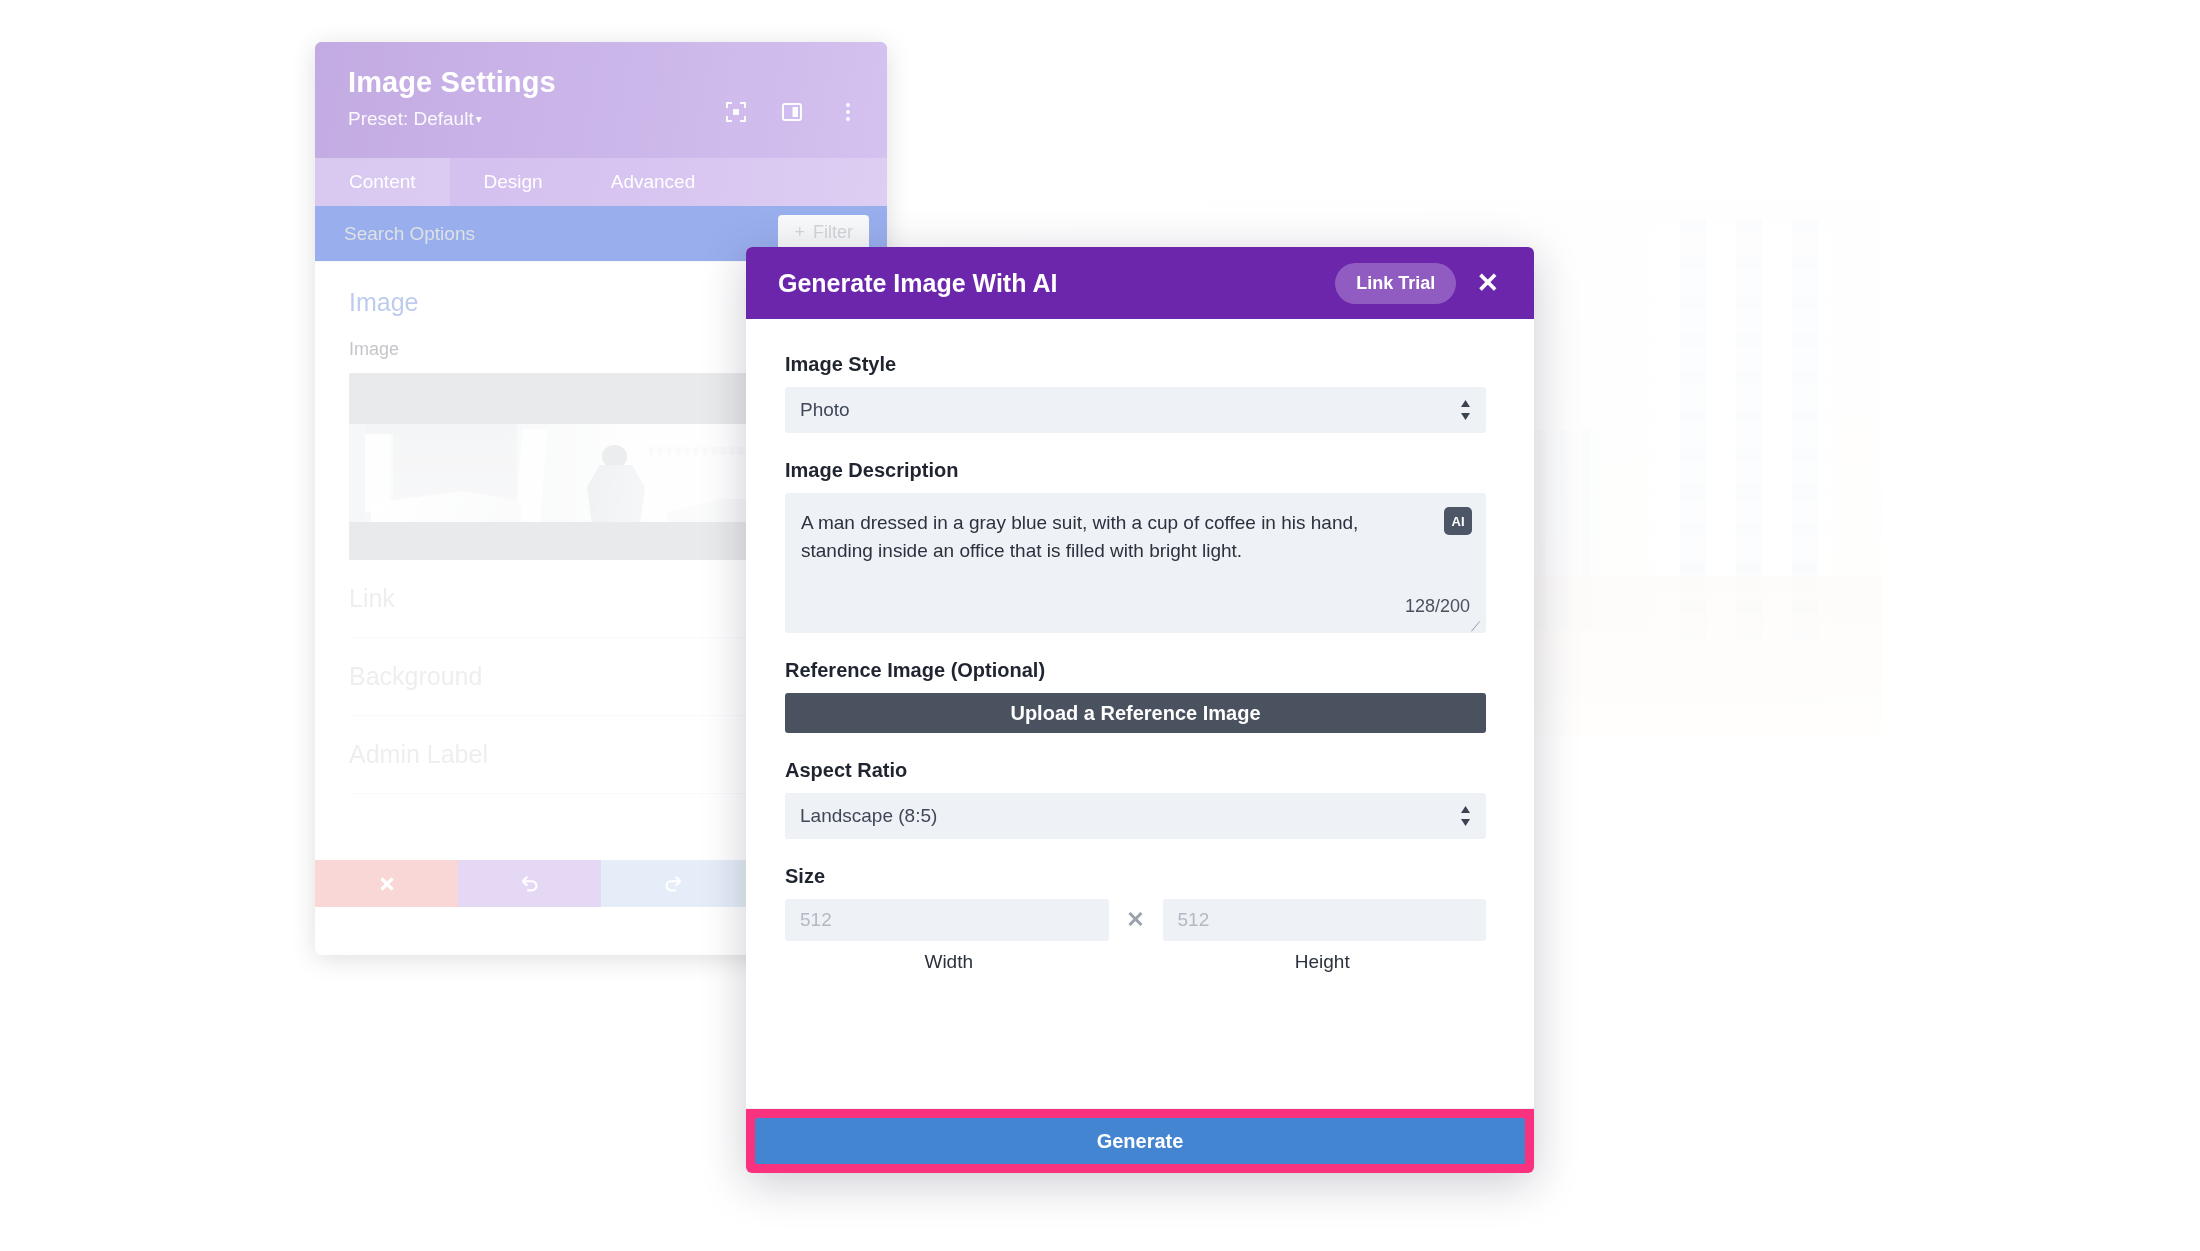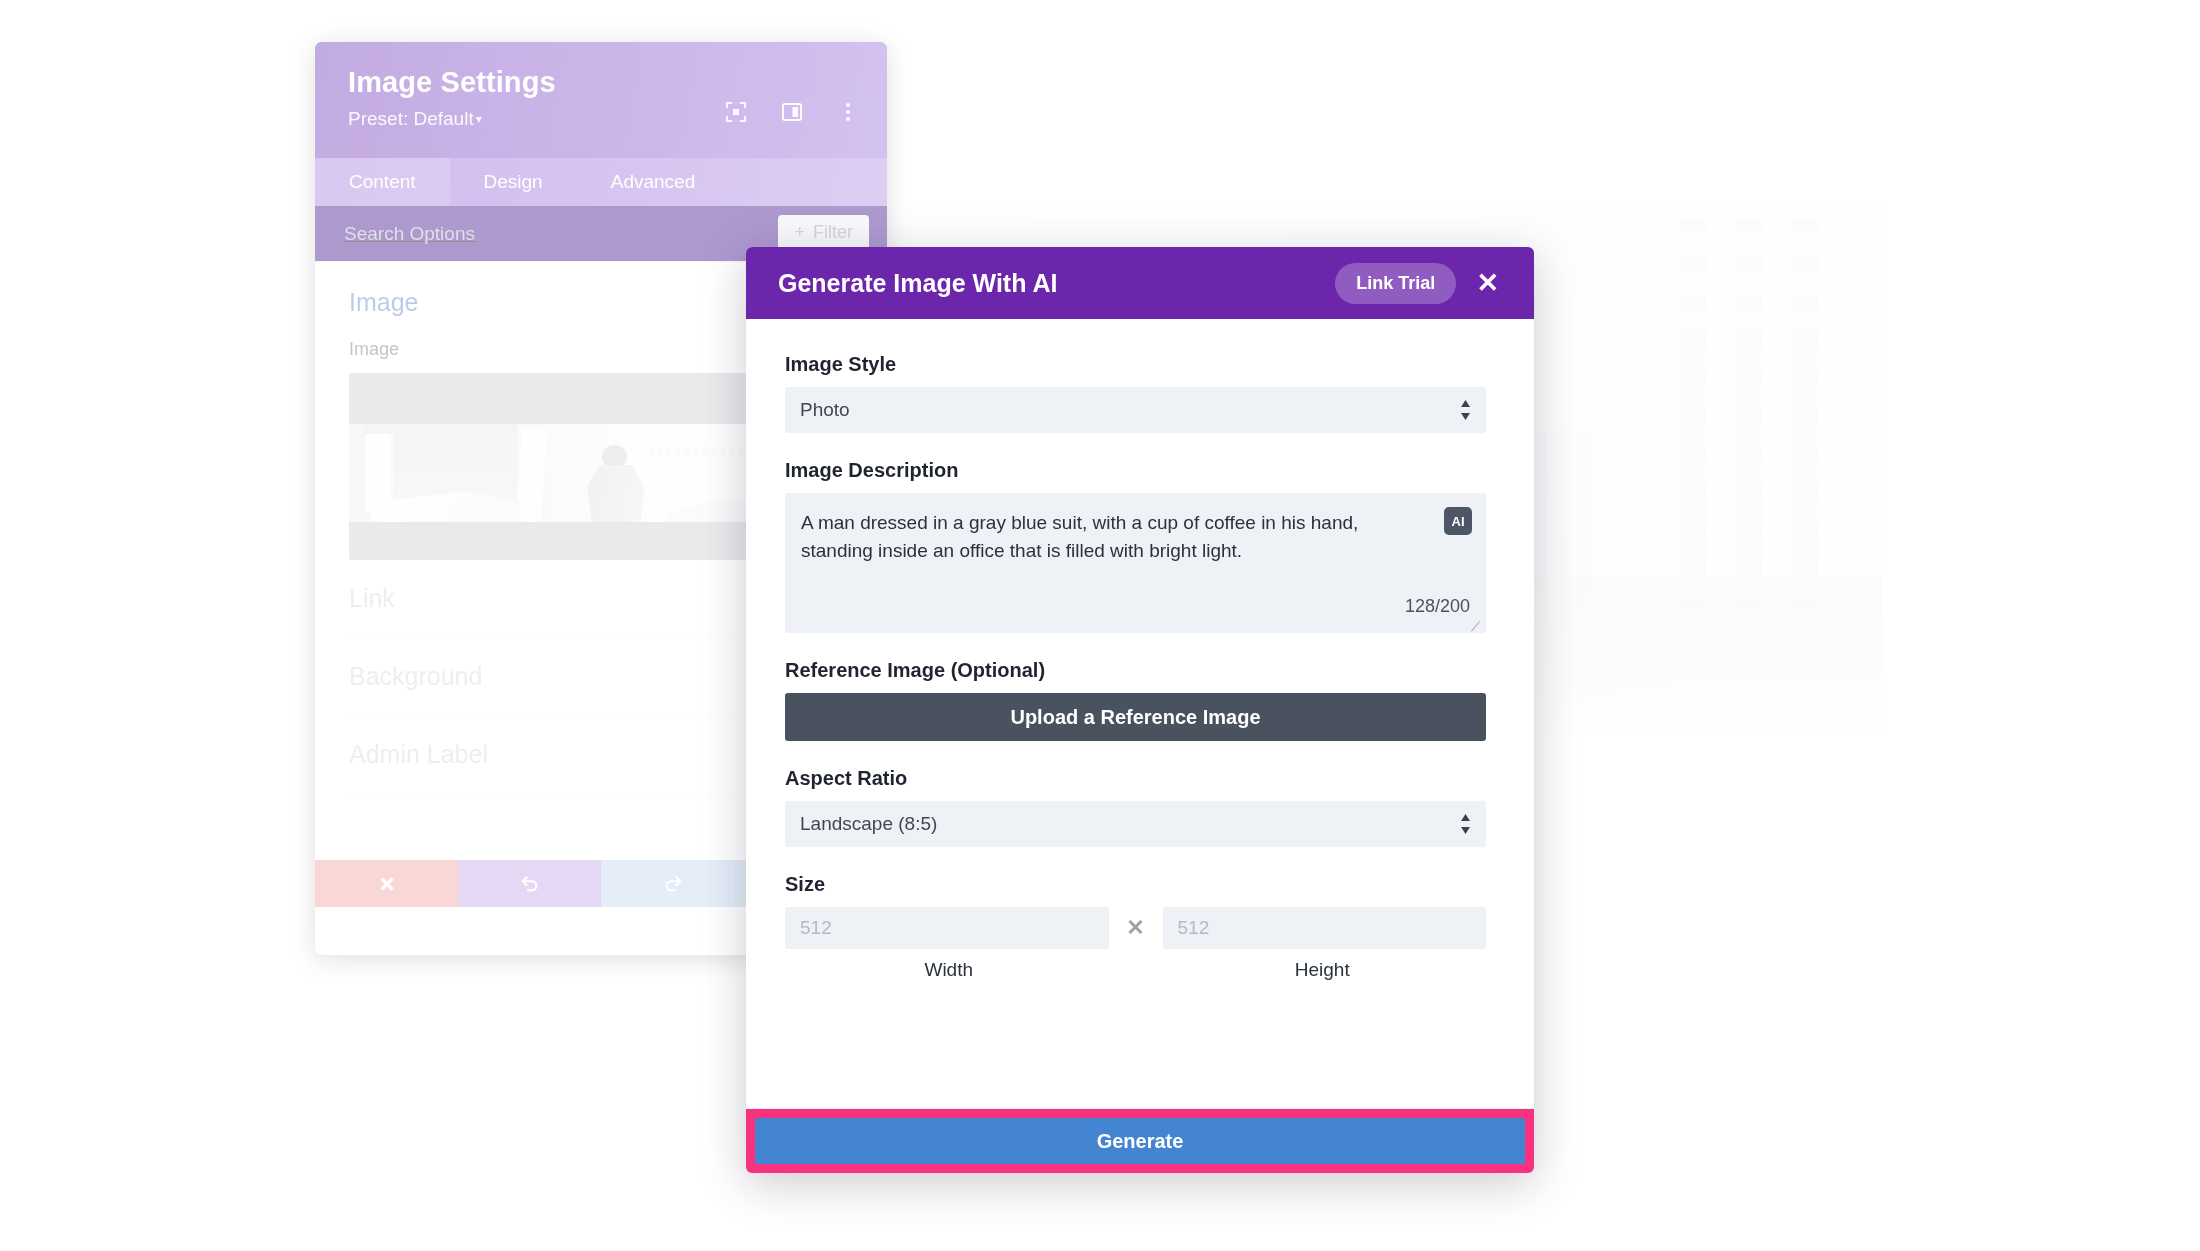--- a/index.html
+++ b/index.html
@@ -91,24 +91,23 @@
     height: 48px; display: flex;
     background: linear-gradient(100deg, #9a6ed8 0%, #a87fdf 60%, #b492e4 100%);
   }
   .tab {
     color: #fff; font-size: 19px; font-weight: normal;
     display: flex; align-items: center; justify-content: center;
     padding: 0 34px; height: 100%;
   }
   .tab.active { background: rgba(255,255,255,.17); }
   .search-row {
-    height: 56px; background: #4c1d95; border-bottom: 1px solid #eceef1;
+    height: 56px; background: #1d4ed8; border-bottom: 1px solid #eceef1;
     display: flex; align-items: center; padding: 0 18px 0 29px;
     position: relative;
-    text-decoration: underline;
   }
   .search-ph { color: #b9bdc4; font-size: 19px; }
   .filter-btn {
     position: absolute; right: 18px; top: 9px;
     background: #eff1f4; border-radius: 4px; color: #9ea3ab;
     font-size: 18px; padding: 7px 16px; display: flex; align-items: center; gap: 8px;
   }
   .panel-body { padding: 26px 34px 0 34px; }
   .section-title { color: #6d8fd6; font-size: 25px; margin-bottom: 22px; }
   .field-label { color: #7b7f86; font-size: 18px; margin-bottom: 13px; }
@@ -216,21 +215,21 @@
   }
   .counter {
     position: absolute; right: 16px; bottom: 16px;
     font-size: 18px; color: #4b515d;
   }
   .resize-grip {
     position: absolute; right: 3px; bottom: 1px; width: 12px; height: 12px;
     color: #8d949f; font-size: 13px; line-height: 1;
   }
   .upload-btn {
-    height: 48px; background: #4a5260; color: #fff; border-radius: 3px;
+    height: 40px; background: #4a5260; color: #fff; border-radius: 3px;
     display: flex; align-items: center; justify-content: center;
     font-size: 20px; font-weight: bold;
   }
   .size-row { display: flex; align-items: center; gap: 4px; }
   .size-input {
     flex: 1; height: 42px; background: #eef2f7; border-radius: 3px;
     display: flex; align-items: center; padding: 0 15px;
     font-size: 19px; color: #b3bac4;
   }
   .size-x { width: 46px; text-align: center; color: #9aa2ae; font-size: 22px; font-weight: bold; }

